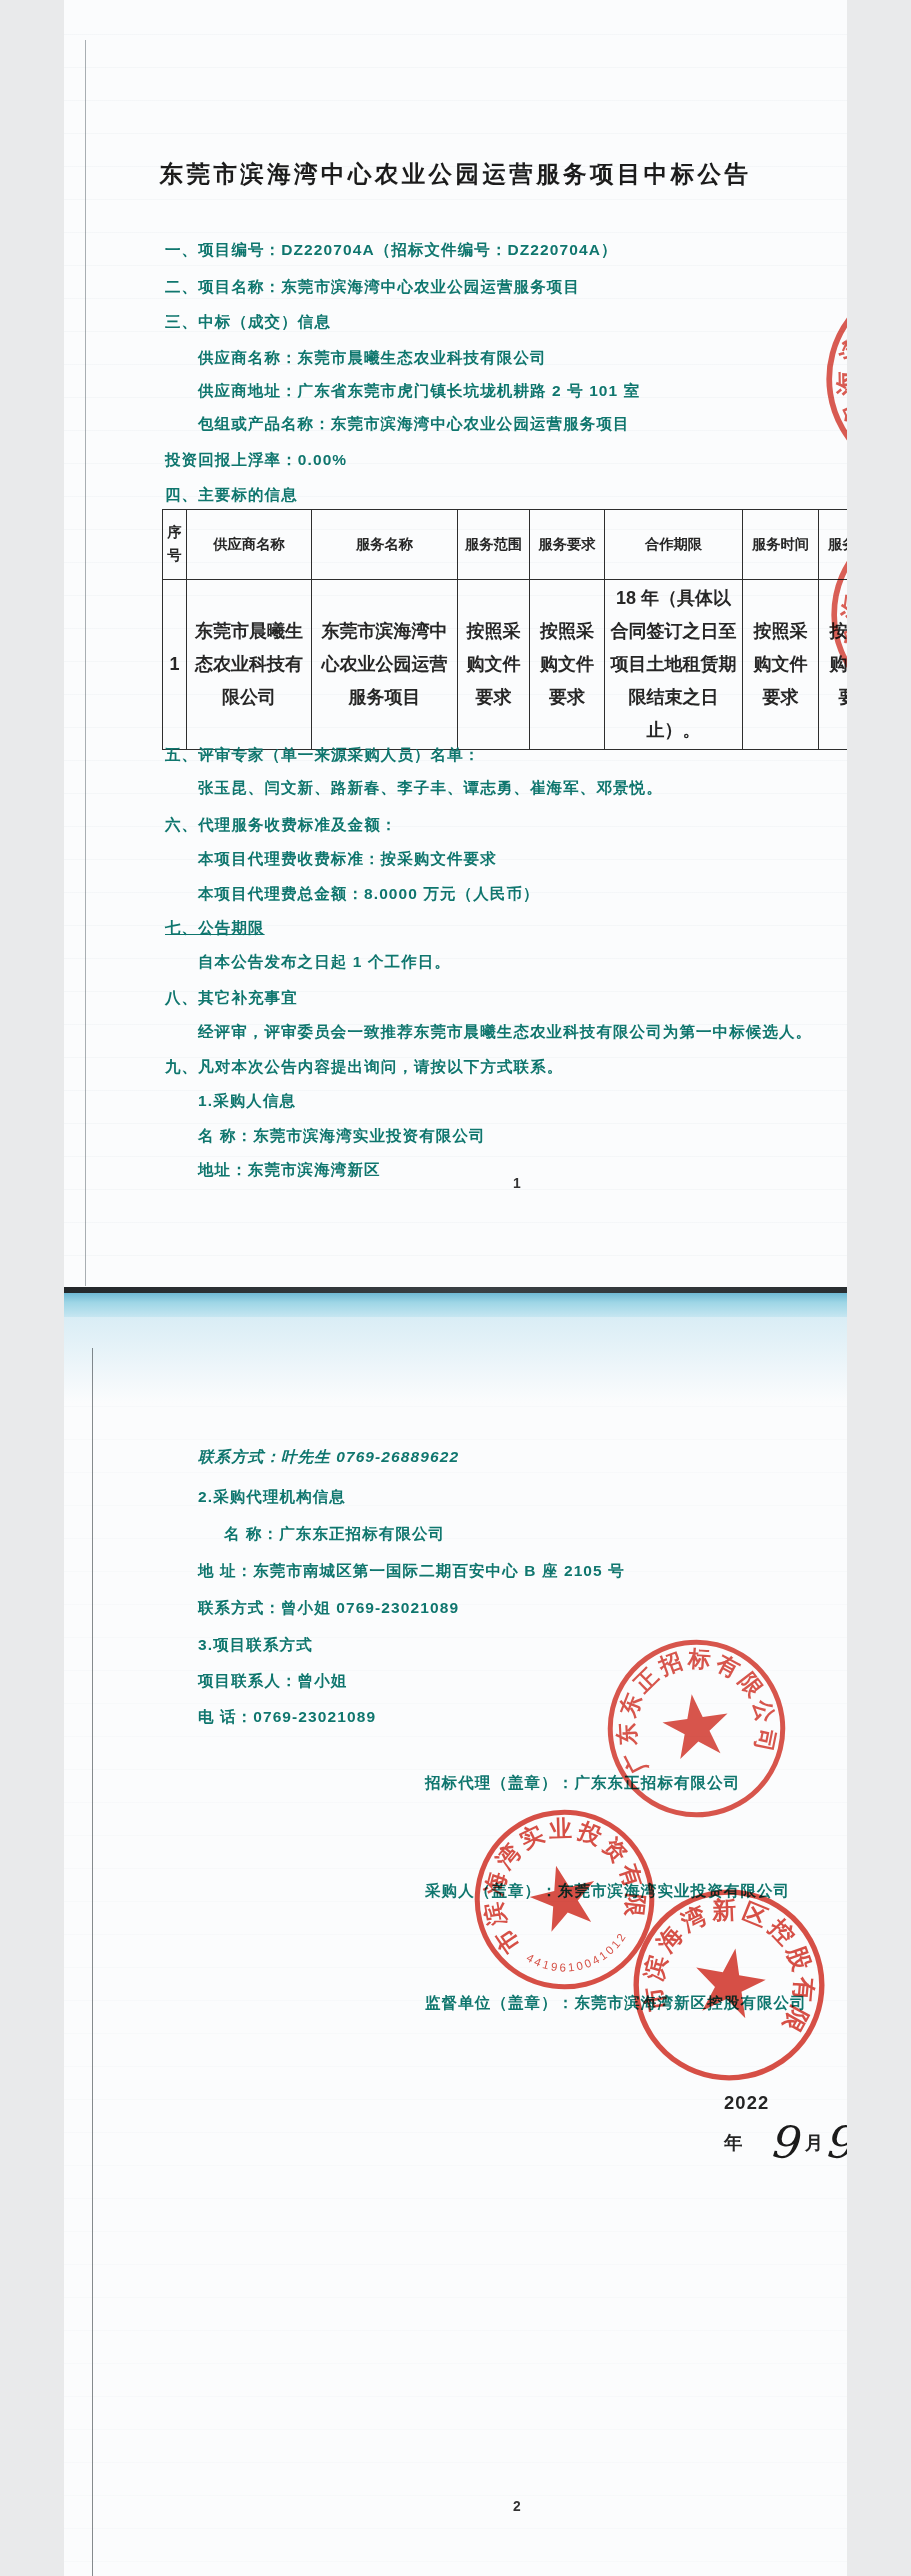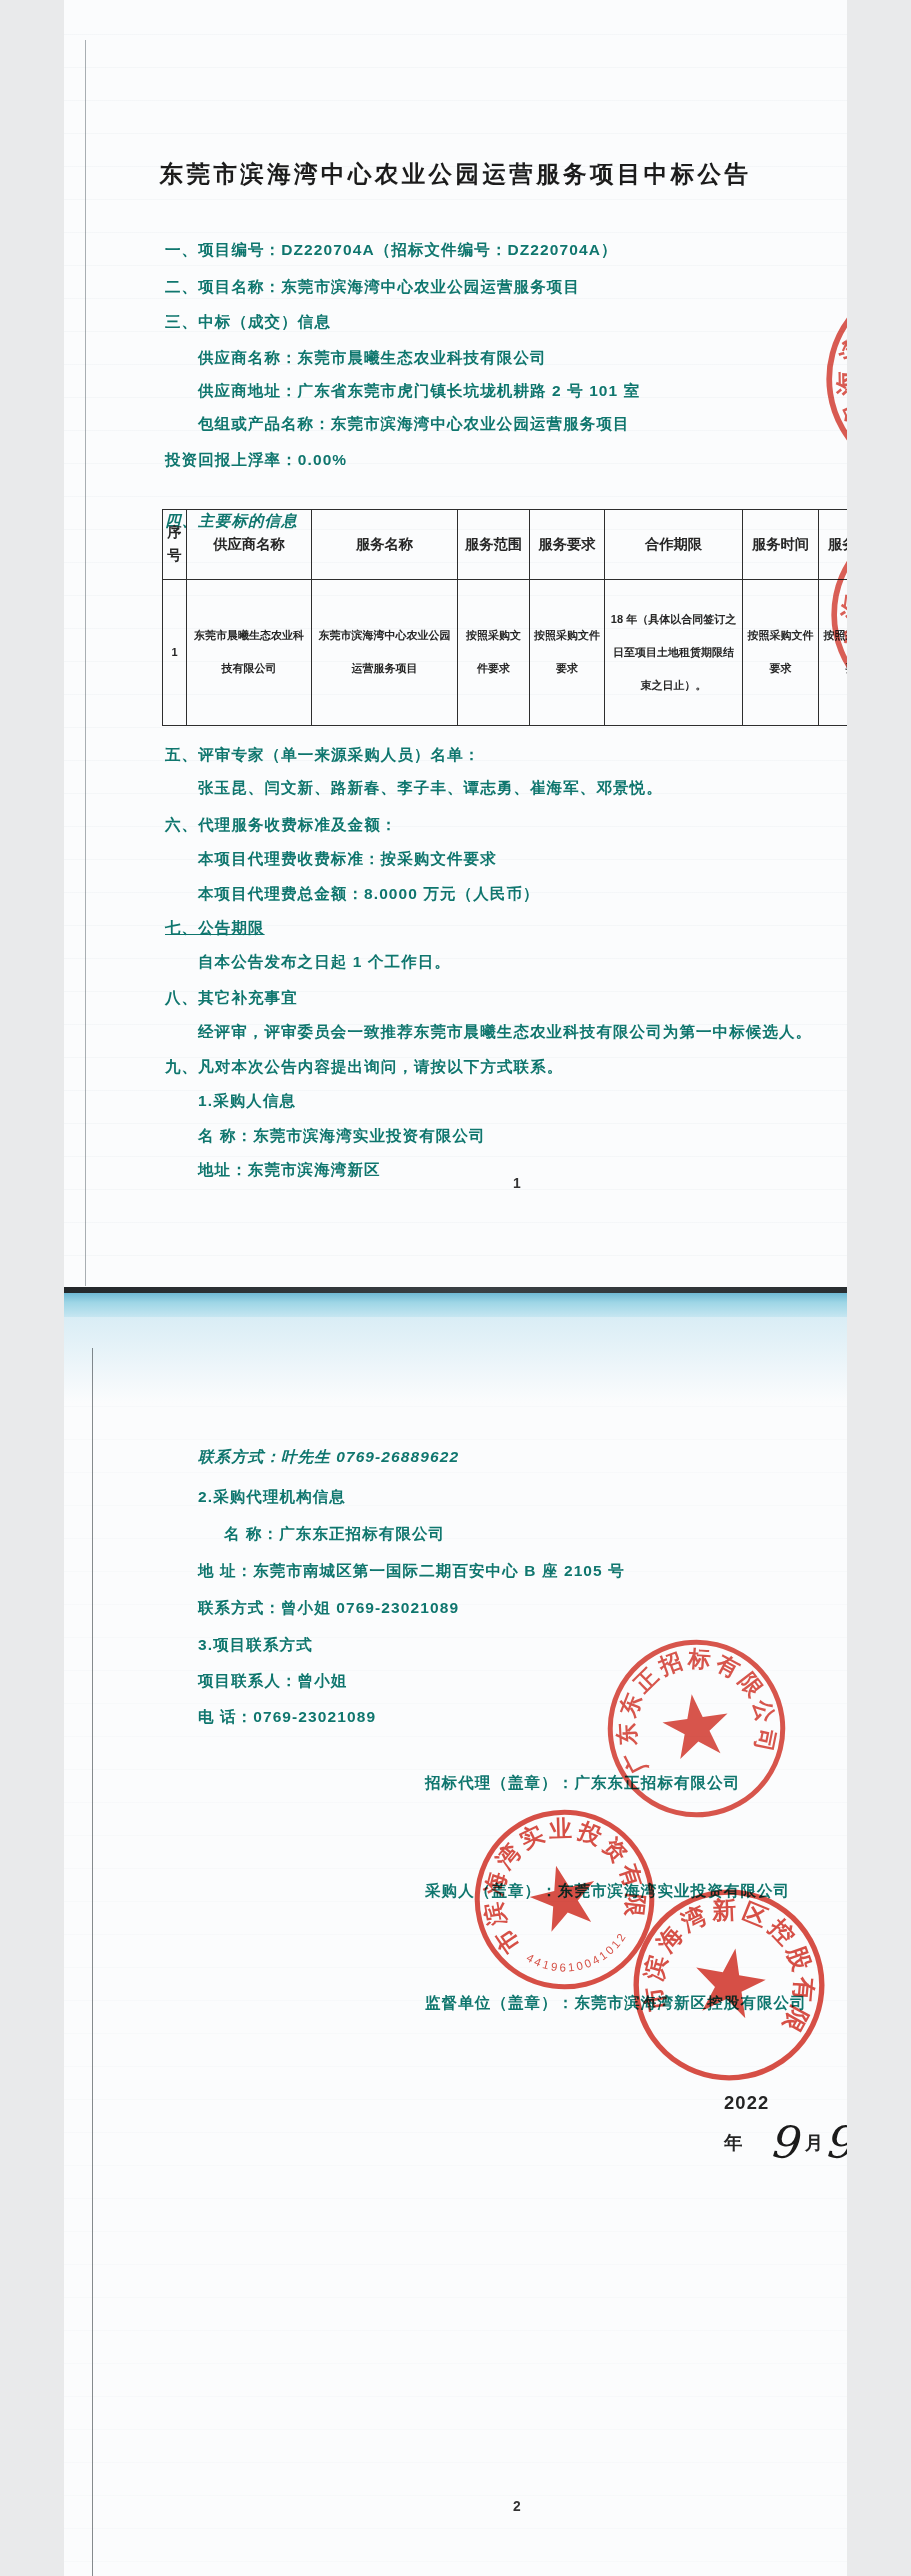--- a/index.html
+++ b/index.html
@@ -26,21 +26,21 @@
   .pagenum{position:absolute;font-size:13.8px;font-weight:bold;color:#333;}
   table.main{
     position:absolute;left:98px;top:509px;border-collapse:collapse;
     table-layout:fixed;width:731px;background:transparent;
   }
   table.main th,table.main td{
     border:1.7px solid #2e2e2e;text-align:center;vertical-align:middle;
     font-weight:bold;color:#262626;padding:2.3px 3.4px;word-break:break-all;
   }
   table.main th{font-size:14.3px;height:64px;line-height:23px;}
-  table.main td{font-size:11px;height:141px;line-height:33px;}
+  table.main td{font-size:18px;height:141px;line-height:33px;}
   .sep-dark{position:absolute;left:0;top:1287px;width:911px;height:6.3px;
     background:linear-gradient(90deg,#23272a,#3a4044 45%,#23272a);}
   .band-cyan{position:absolute;left:0;top:1293px;width:911px;height:24px;
     background:linear-gradient(180deg,#6fb9d4,#9ed6e6 40%,#c6e6f1);}
   .band-fade{position:absolute;left:0;top:1317px;width:911px;height:86px;
     background:linear-gradient(180deg,#d9edf5,#eef6fa 60%,rgba(251,252,253,0));}
   .edge-line{position:absolute;background:rgba(100,110,116,0.55);}
   .stamp{mix-blend-mode:multiply;pointer-events:none;}
   .date-row{
     position:absolute;left:660px;top:2083px;display:flex;align-items:flex-end;
@@ -65,21 +65,21 @@
 
   <div class="doc-title" style="top:158px;">东莞市滨海湾中心农业公园运营服务项目中标公告</div>
 
   <div class="line" style="left:101px;top:240px;">一、项目编号：DZ220704A（招标文件编号：DZ220704A）</div>
   <div class="line" style="left:101px;top:277px;">二、项目名称：东莞市滨海湾中心农业公园运营服务项目</div>
   <div class="line" style="left:101px;top:312px;">三、中标（成交）信息</div>
   <div class="line" style="left:134px;top:348px;">供应商名称：东莞市晨曦生态农业科技有限公司</div>
   <div class="line" style="left:134px;top:381px;">供应商地址：广东省东莞市虎门镇长坑垅机耕路 2 号 101 室</div>
   <div class="line" style="left:134px;top:414px;">包组或产品名称：东莞市滨海湾中心农业公园运营服务项目</div>
   <div class="line" style="left:101px;top:450px;">投资回报上浮率：0.00%</div>
-  <div class="line" style="left:101px;top:511px;font-style:italic;">四、主要标的信息</div>
+  <div class="line" style="left:101px;top:485px;">四、主要标的信息</div>
 
   <table class="main">
     <colgroup>
       <col style="width:24px">
         <col style="width:125px">
         <col style="width:146px">
       <col style="width:72px">
         <col style="width:75px">
         <col style="width:138px">
       <col style="width:76px">

